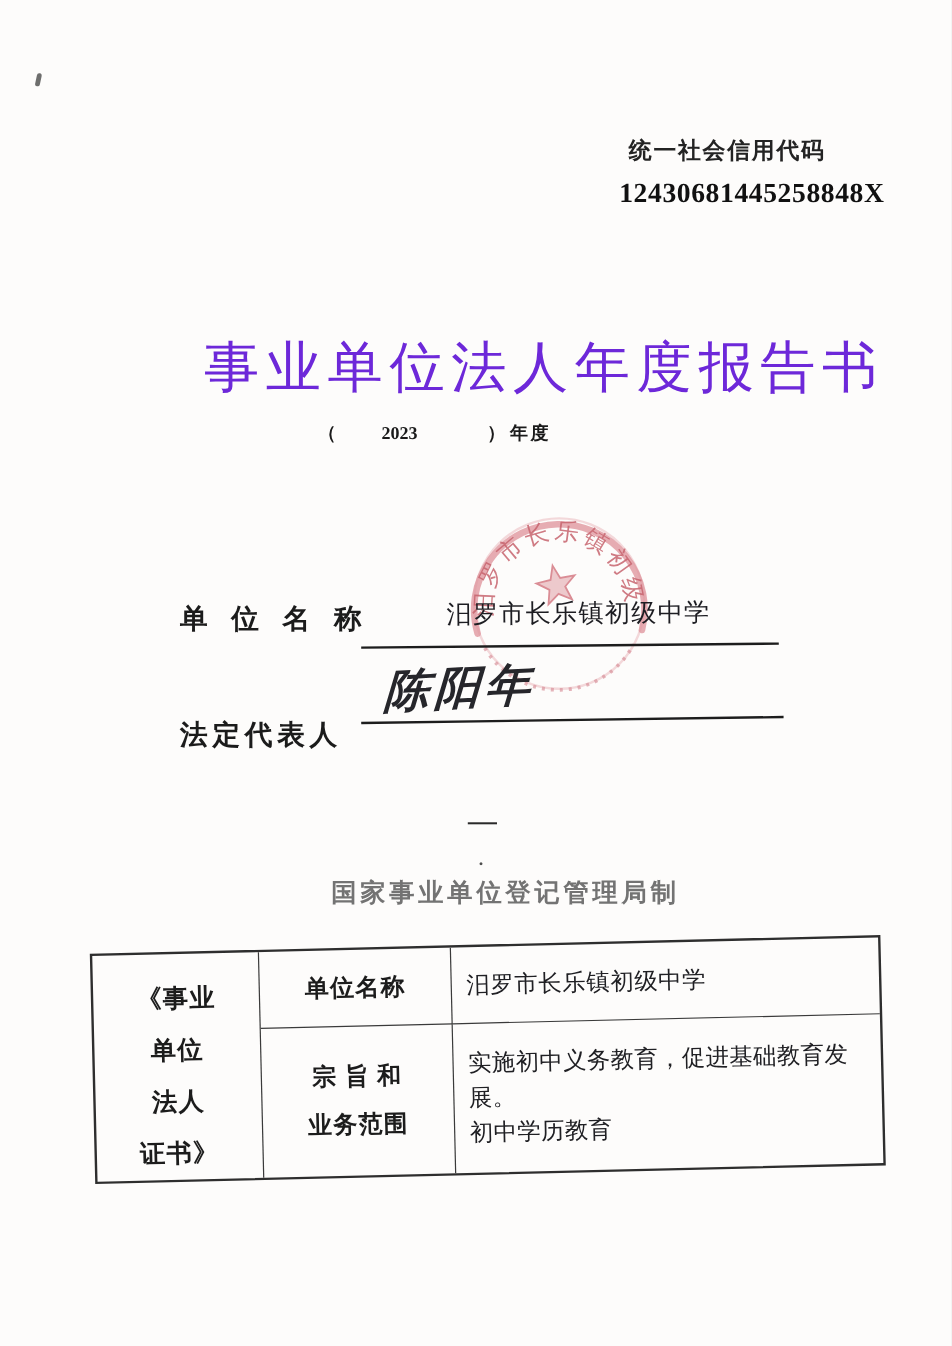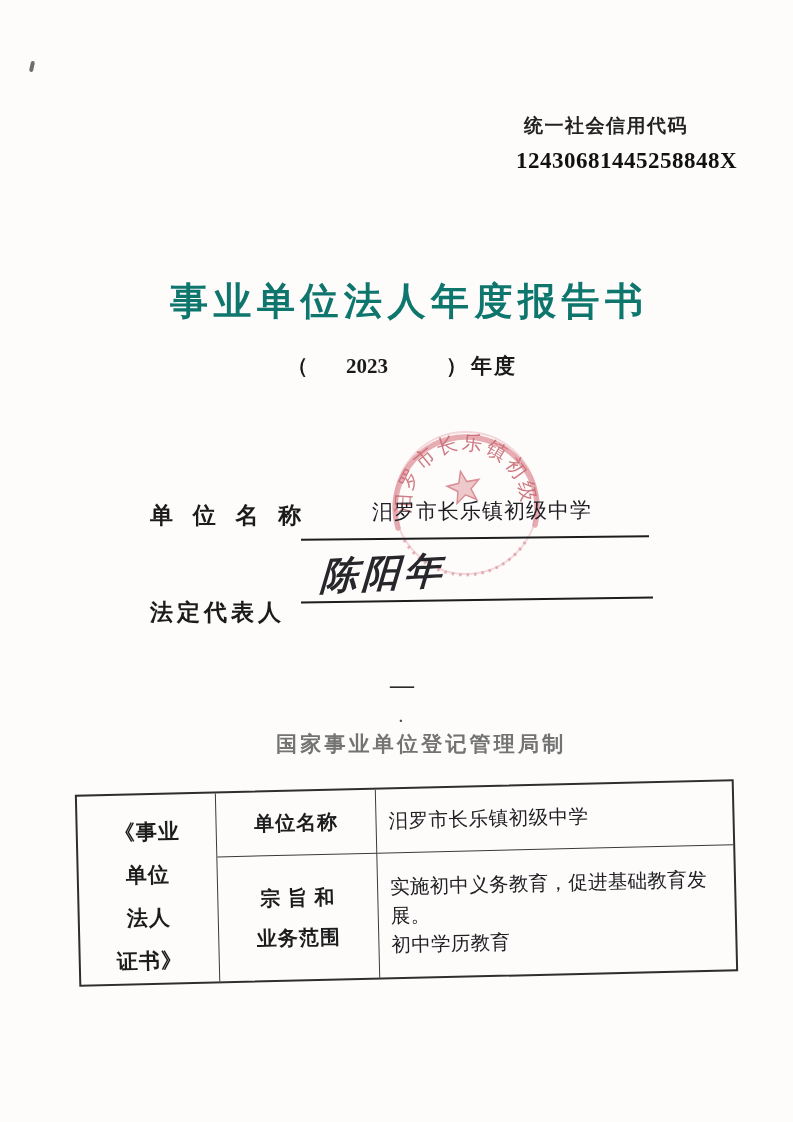--- a/index.html
+++ b/index.html
@@ -11,22 +11,22 @@
   .abs{position:absolute;}
   
   .speck{left:30px;top:61px;width:4px;height:11px;background:#4a4a4a;border-radius:2px;transform:rotate(12deg);opacity:.8;}
   
   .credit-label{left:496px;top:113px;font-size:19px;font-weight:bold;letter-spacing:1.5px;color:#23232
 
 3;margin-left:28px;}
   .credit-label{color:#232323;}
   .credit-value{left:516px;top:148px;font-size:23px;font-weight:bold;letter-spacing:.5px;color:#111;}
   
-  .doc-title{left:170px;top:276px;font-size:38px;font-weight:bold;letter-spacing:5.5px;color:#0f766e;margin:0;}
-  .year-line{left:287px;top:352px;font-size:21px;font-weight:bold;color:#1a1a1a;white-space:nowrap;}
+  .doc-title{left:170px;top:276px;font-size:46px;font-weight:normal;letter-spacing:5.5px;color:#6d28d9;margin:0;}
+  .year-line{left:265px;top:352px;font-size:15px;font-weight:bold;color:#1a1a1a;white-space:nowrap;}
   .year-line .yr{margin-left:38px;}
   .year-line .pc{margin-left:58px;}
   .year-line .ys{margin-left:4px;letter-spacing:2px;}
   
   .stamp{left:378px;top:418px;width:178px;height:172px;mix-blend-mode:multiply;z-index:1;}
   
   .field-label{left:150px;font-size:23px;font-weight:bold;letter-spacing:4px;word-spacing:6px;color:#1b1b1b;z-index:2;}
   .fl1{top:500px;}
   .fl2{top:597px;}
   .uline{border-top:2.3px solid #1d1d1d;z-index:2;}

